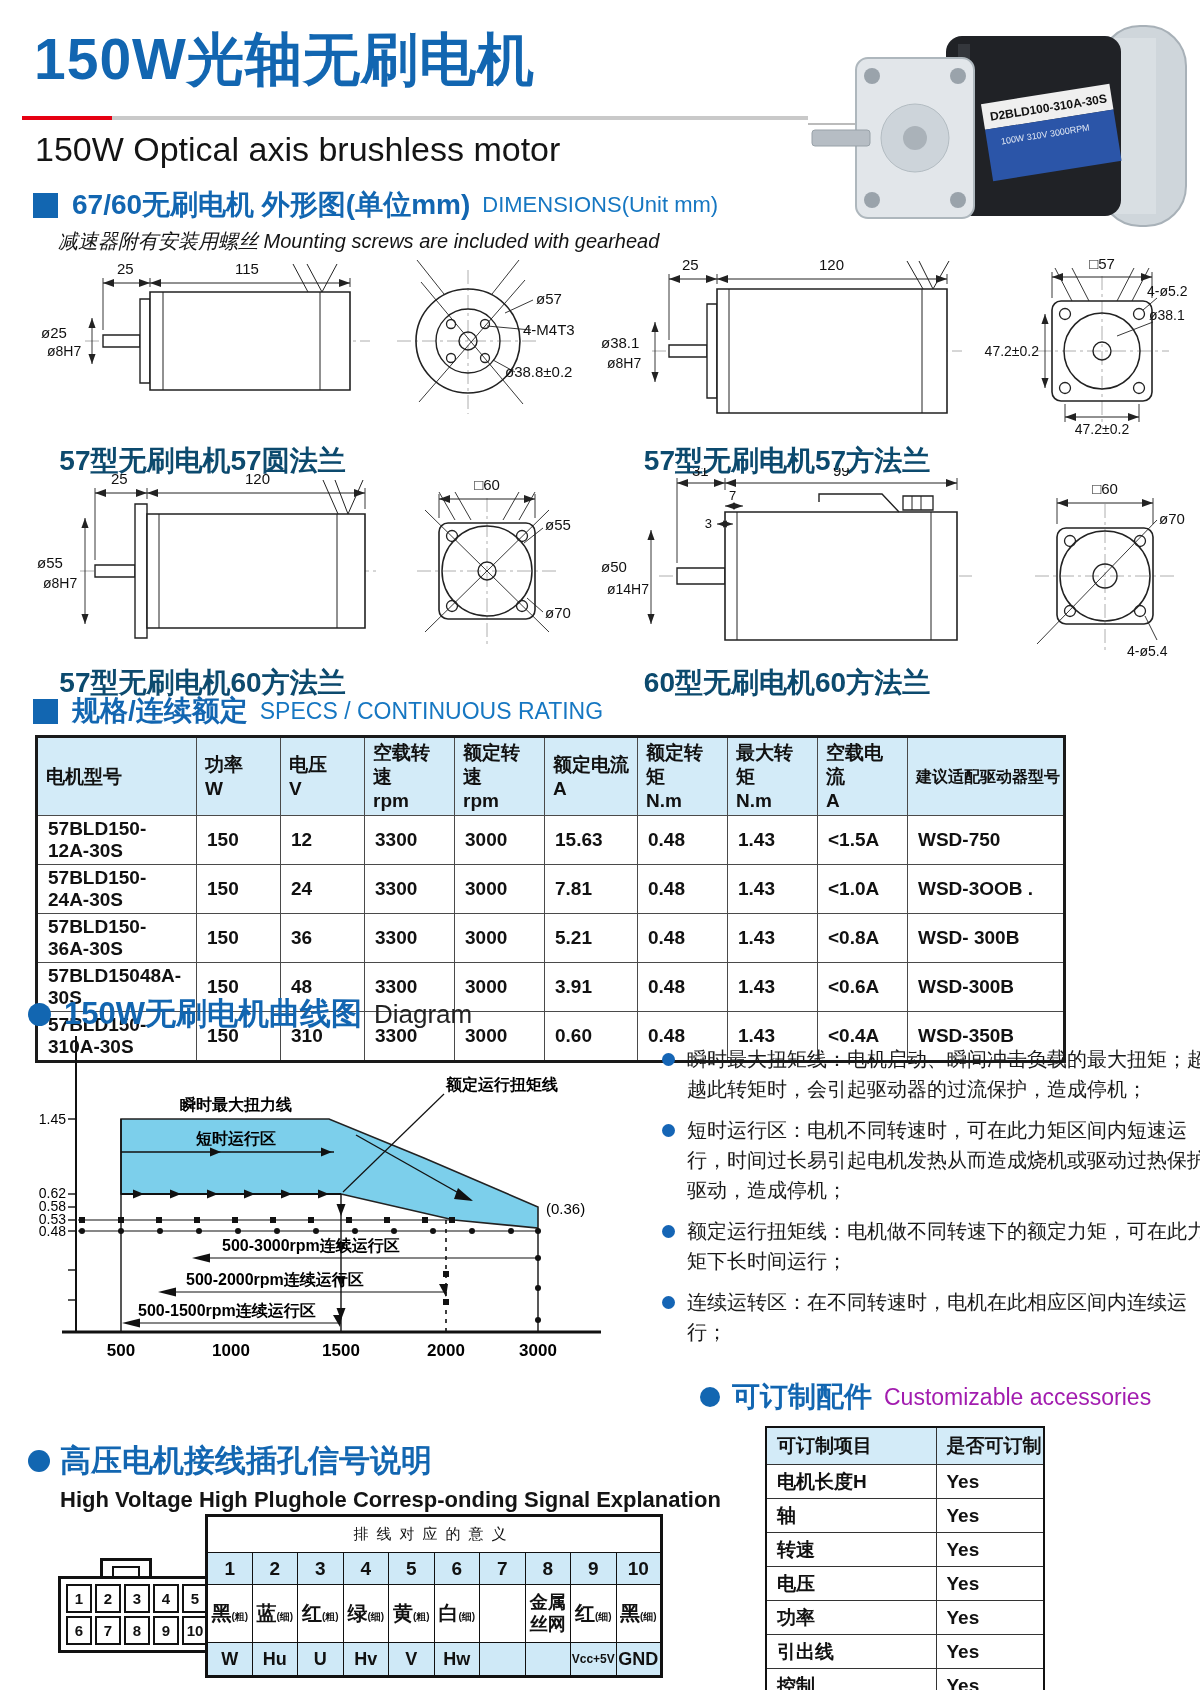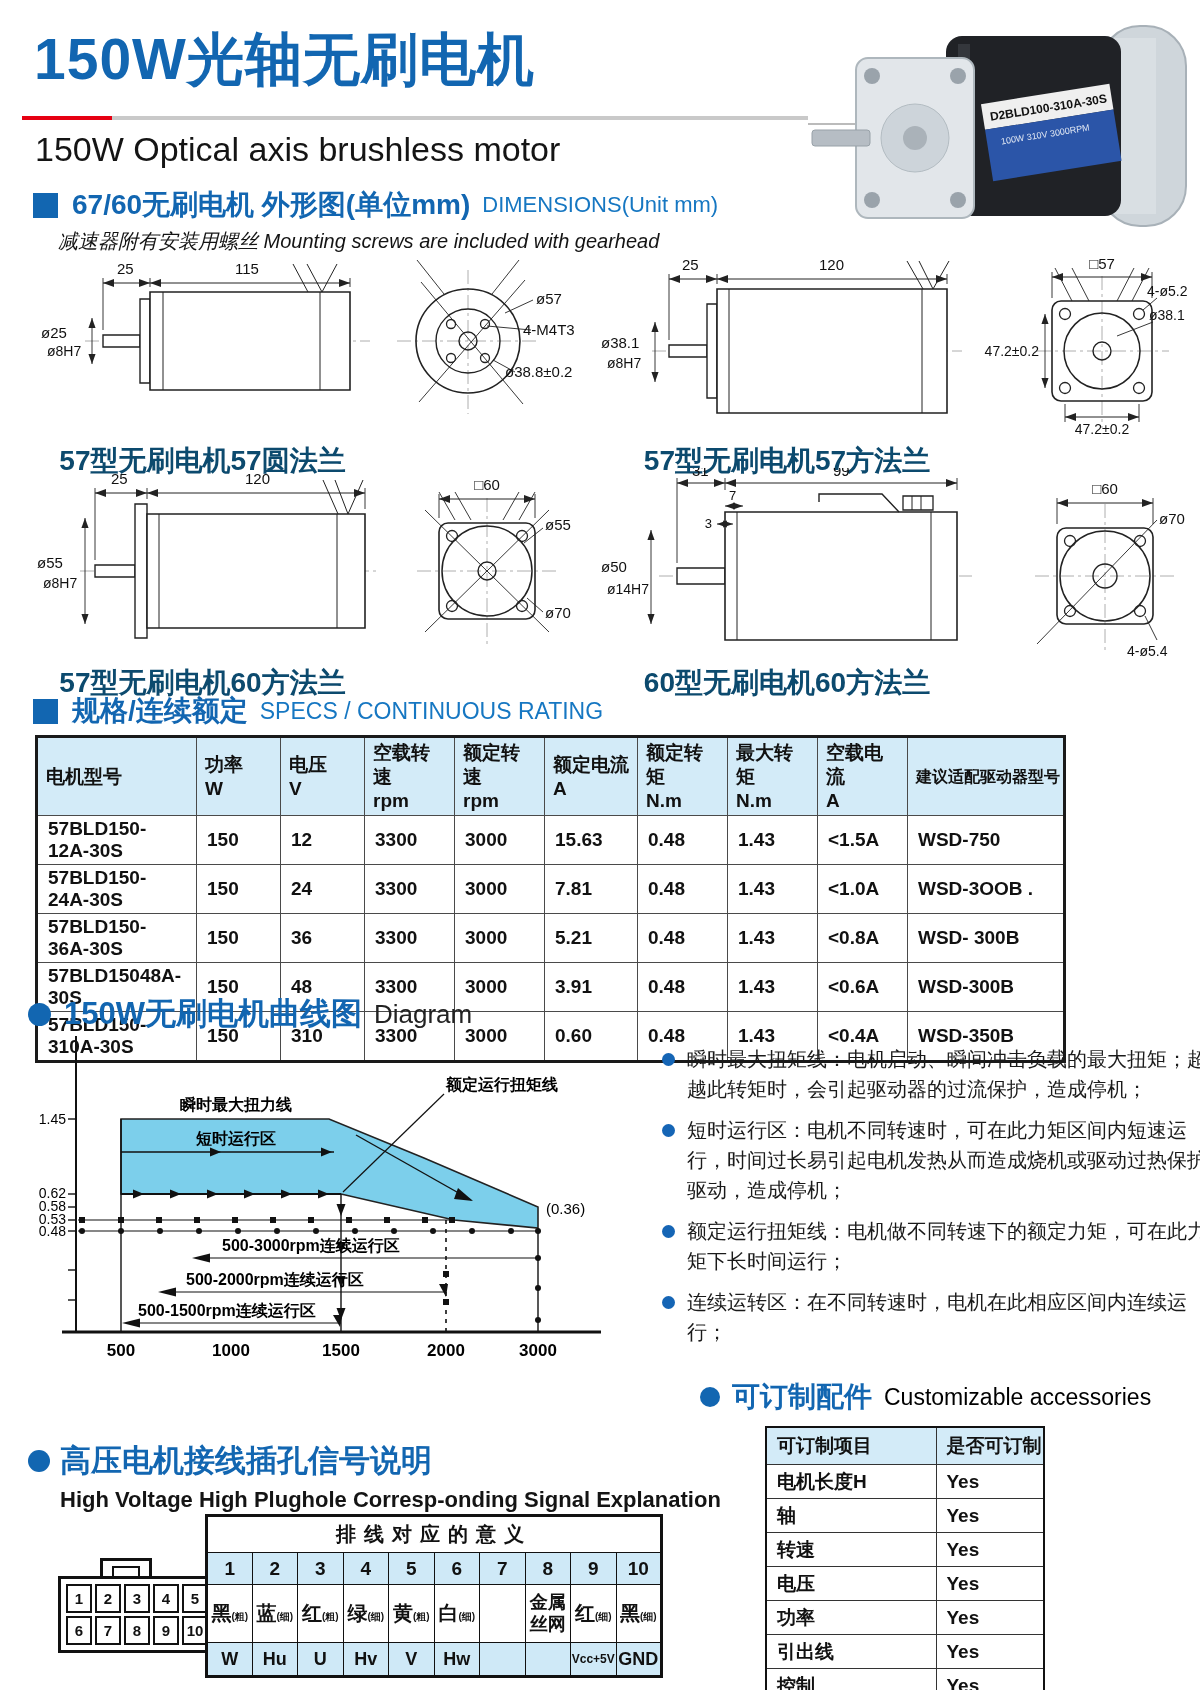--- a/index.html
+++ b/index.html
@@ -24,21 +24,21 @@
   .sec2-h{left:33px;top:692px;}
   .sec2-h .h-zh{font-size:28px;}
   .sec2-h .h-en{font-size:23px;color:#1677c2;}
   .diagram-h{left:28px;top:993px;}
   .diagram-h .h-dot{width:23px;height:23px;margin-right:13px;}
   .diagram-h .h-zh{font-size:31px;text-align:center;}
   .diagram-h .h-en{font-size:26px;color:#222;}
   .acc-h{left:700px;top:1378px;}
   .acc-h .h-dot{width:20px;height:20px;margin-right:12px;}
   .acc-h .h-zh{font-size:28px;}
-  .acc-h .h-en{font-size:23px;color:#000000;}
+  .acc-h .h-en{font-size:23px;color:#a21caf;}
   .wire-h{left:28px;top:1440px;}
   .wire-h .h-dot{width:22px;height:22px;margin-right:10px;}
   .wire-h .h-zh{font-size:31px;}
   .wire-sub{left:60px;top:1487px;font-size:22px;font-weight:bold;color:#141414;}
   
   .dw{position:absolute;}
   .dw1{left:35px;top:256px;width:555px;}
   .dw2{left:597px;top:256px;width:600px;}
   .dw3{left:35px;top:468px;width:555px;}
   .dw4{left:597px;top:468px;width:600px;}
@@ -62,21 +62,21 @@
   
   .acc{left:765px;top:1426px;}
   .acc table{border-collapse:collapse;table-layout:fixed;width:278px;border:2.5px solid #111;}
   .acc th,.acc td{border:1.5px solid #333;text-align:left;padding-left:10px;}
   .acc th{background:#d3ebf8;height:34px;font-size:19px;}
   .acc td{height:31px;font-size:19px;font-weight:bold;}
   
   .wire{left:205px;top:1514px;}
   .wire table{border-collapse:collapse;table-layout:fixed;width:458px;border:3px solid #111;}
   .wire td{border:1.5px solid #111;text-align:center;padding:0;}
-  .wt-title td{height:35px;font-size:20px;font-weight:bold;letter-spacing:8px;background:#fff;}
+  .wt-title td{height:35px;font-size:15px;font-weight:normal;letter-spacing:8px;background:#fff;}
   .wt-pins td{height:31px;font-size:19px;font-weight:bold;background:#cfe9f7;}
   .wt-colors td{height:57px;font-size:20px;font-weight:bold;background:#fff;}
   .wt-colors td .c-sub{font-size:10px;font-weight:bold;}
   .wt-colors td.mesh{font-size:18px;line-height:1.2;}
   .wt-sig td{height:32px;font-size:18px;font-weight:bold;background:#cfe9f7;}
   .wt-sig td.small{font-size:12px;}
   
   .connector{left:58px;top:1558px;}
   .conn-tab{width:46px;height:15px;border:3px solid #111;border-bottom:none;margin-left:42px;display:flex;align-items:flex-end;justify-content:center;background:#fff;}
   .conn-tab-inner{width:24px;height:8px;border:2px solid #111;border-bottom:none;}

